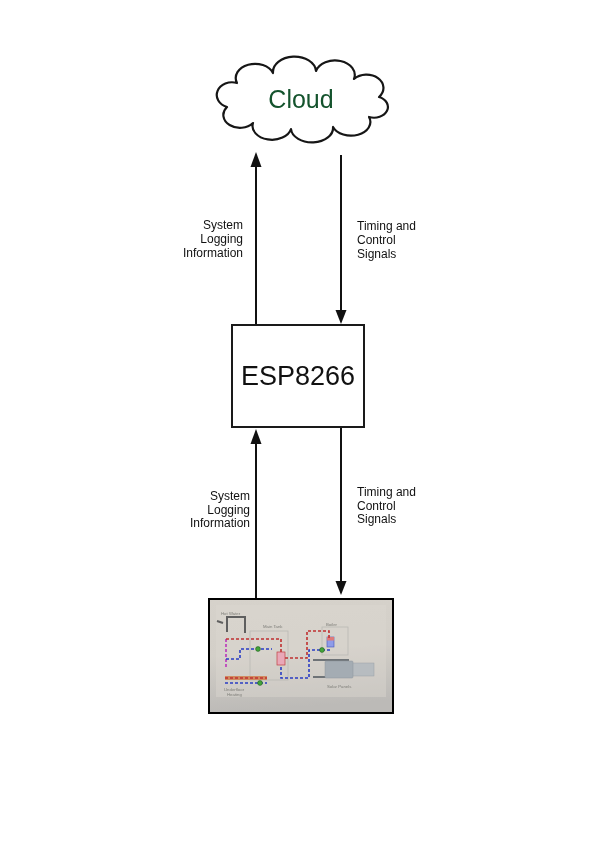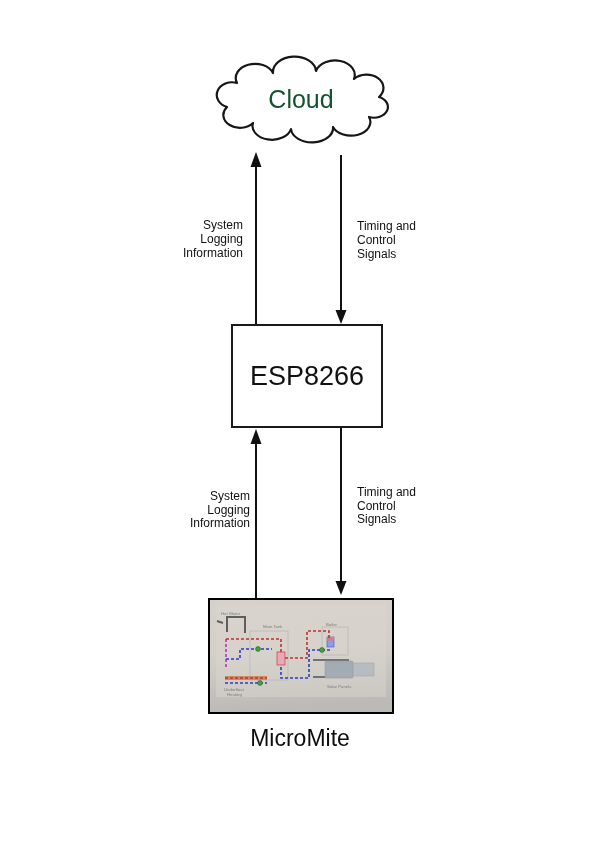--- a/index.html
+++ b/index.html
@@ -11,21 +11,21 @@
   .author { left:18px; top:84px; color:#8d5b59; }
   .author-name { font-size:13.5px; margin-bottom:9px; }
   .author-site { font-size:10.5px; margin-bottom:4px; }
   .author-date { font-size:10.5px; }
 
   
   .wires { left:0; top:0; pointer-events:none; }
 
   
   .cloud-label { left:208px; top:85px; width:186px; text-align:center; font-size:25px; color:#14532d; }
-  .esp-box { left:231px; top:324px; width:152px; height:104px; border:2px solid #1a1a1a;
+  .esp-box { left:231px; top:324px; width:134px; height:104px; border:2px solid #1a1a1a;
              box-sizing:border-box; background:#fff; display:flex; align-items:center;
              justify-content:center; font-size:27px; color:#111; }
   .micromite-label { left:0; top:725px; width:600px; text-align:center; font-size:23px; color:#0d0d0d; }
 
   
   .link-label { font-size:12px; color:#111; line-height:14px; }
   .link-label span { display:block; }
   #lbl-up-top   { left:120px; top:218px; width:123px; text-align:right; }
   #lbl-down-top { left:357px; top:219px; width:80px; text-align:left; }
   #lbl-up-bot   { left:120px; top:490px; width:130px; text-align:right; line-height:13.5px; }
@@ -152,15 +152,14 @@
 
       <text x="11" y="15" class="photo-text" fill="#6d6d68">Hot Water</text>
       <text x="53" y="28" class="photo-text">Main Tank</text>
       <text x="116" y="26" class="photo-text">Boiler</text>
       <text x="117" y="88" class="photo-text">Solar Panels</text>
       <text x="14" y="91" class="photo-text" fill="#7d8894">Underfloor</text>
       <text x="17" y="95.5" class="photo-text" fill="#7d8894">Heating</text>
     </svg>
   </div>
 
-  <div class="abs micromite-label">MicroMite</div>
 
 </div>
 
 </body></html>

